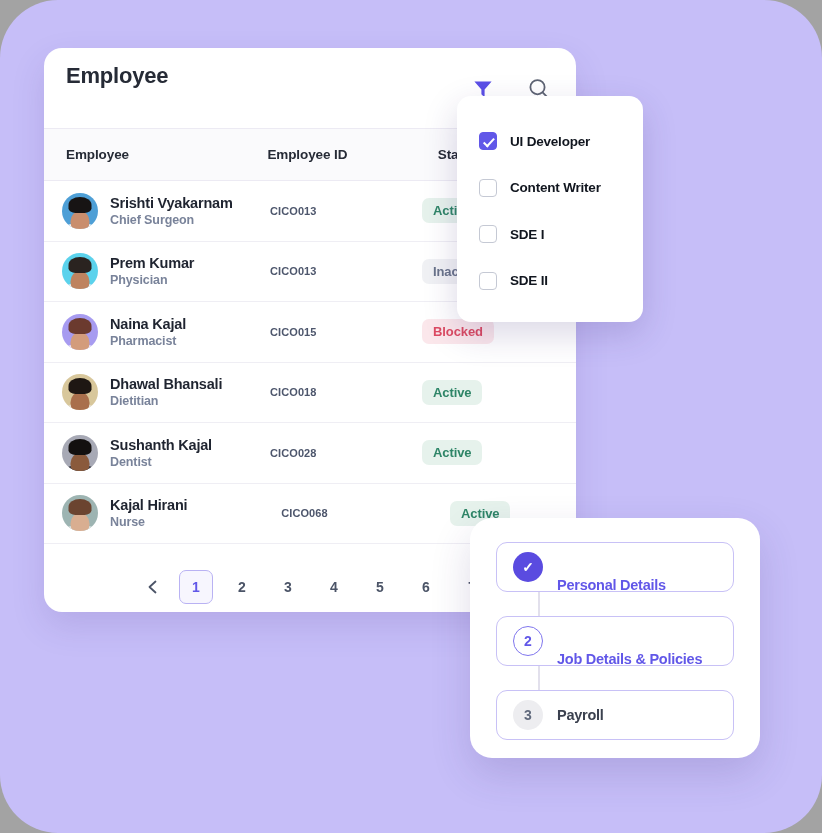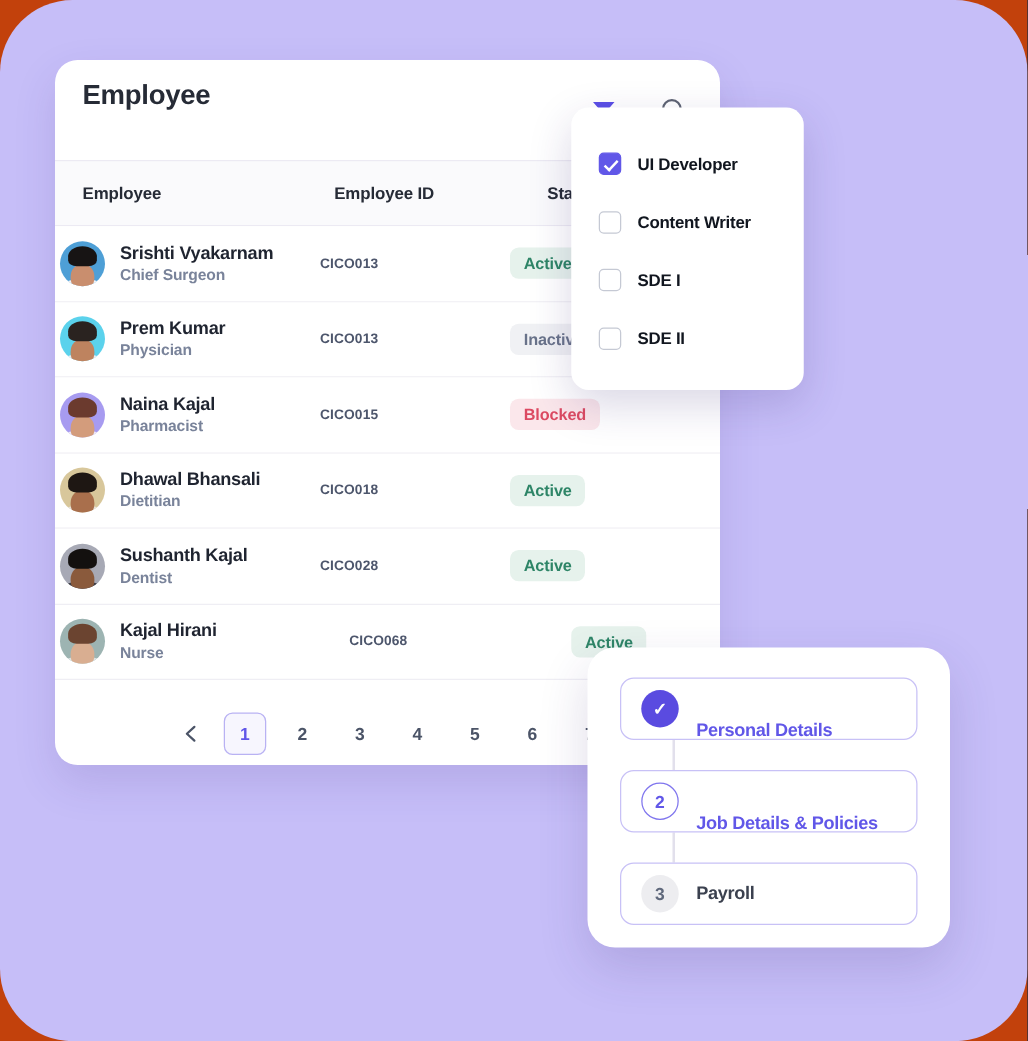--- a/index.html
+++ b/index.html
@@ -9,21 +9,21 @@
     height: 833px;
     background: #000000;
     font-family: "Liberation Sans", sans-serif;
     overflow: hidden;
   }
 
   #stage {
     position: relative;
     width: 822px;
     height: 833px;
-    background: #c2410c;
+    background: #a3a3a3;
   }
 
   
   .backdrop {
     position: absolute;
     left: 0; top: 0;
     width: 822px; height: 833px;
     background: #C6BEF8;
     border-radius: 58px;
   }
@@ -85,21 +85,21 @@
     letter-spacing: -0.1px;
   }
   .col-emp   { width: 208px; }
   .col-id    { width: 176px; }
   .col-status{ width: 120px; }
 
   .trow {
     display: flex;
     align-items: center;
     height: 60.5px;
-    padding: 0 4px;
+    padding: 0 18px;
     border-bottom: 1px solid #EFEEF4;
     background: #FFFFFF;
   }
   .trow:last-of-type { border-bottom: 1px solid #EFEEF4; gap: 32px; }
 
   .emp-cell { width: 208px; display: flex; align-items: center; gap: 12px; }
 
   .avatar {
     width: 36px; height: 36px;
     border-radius: 50%;
@@ -195,21 +195,21 @@
   }
   .page-num.current {
     color: #6157E8;
     background: #F7F6FE;
     border: 1px solid #B9B2F3;
   }
 
   
   .filter-dropdown {
     position: absolute;
-    left: 457px; top: 86px;
+    left: 457px; top: 96px;
     width: 186px;
     background: #FFFFFF;
     border-radius: 14px;
     box-shadow: 0 12px 34px rgba(50,35,110,0.18);
     padding: 22px 4px 18px 0;
   }
   .filter-item {
     display: flex;
     align-items: center;
     gap: 13px;

